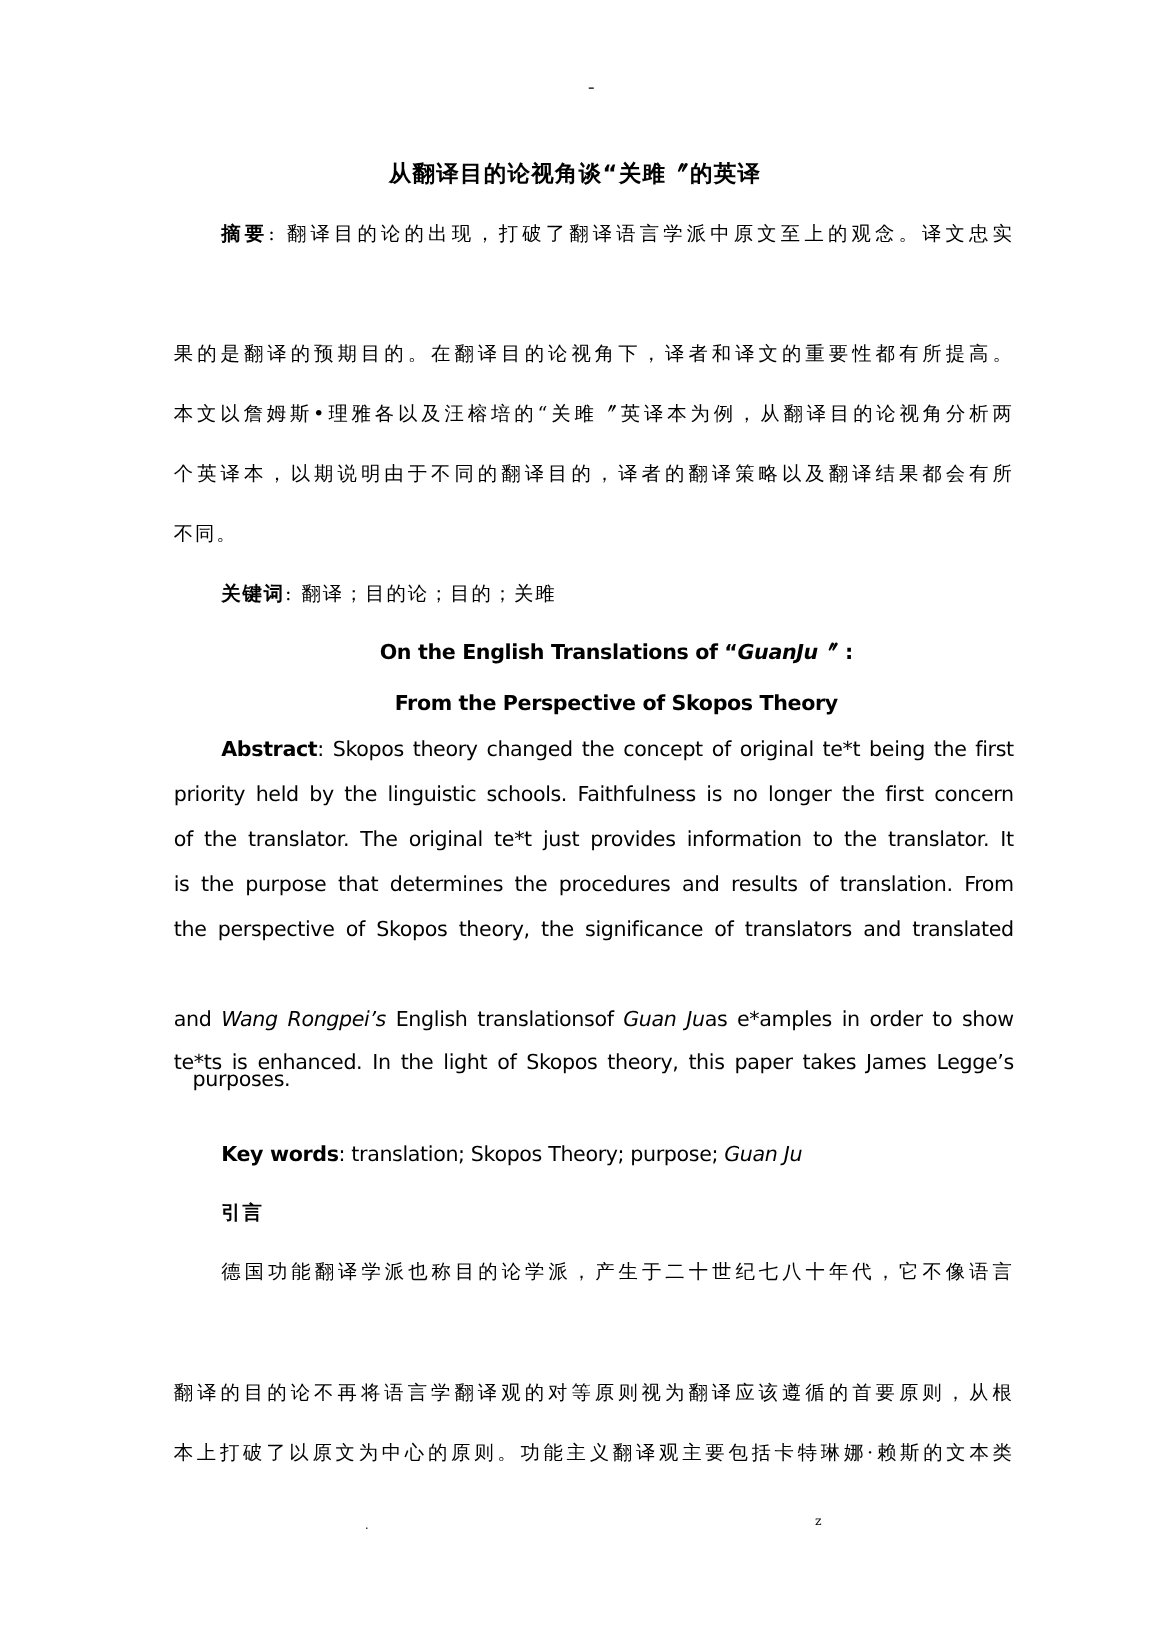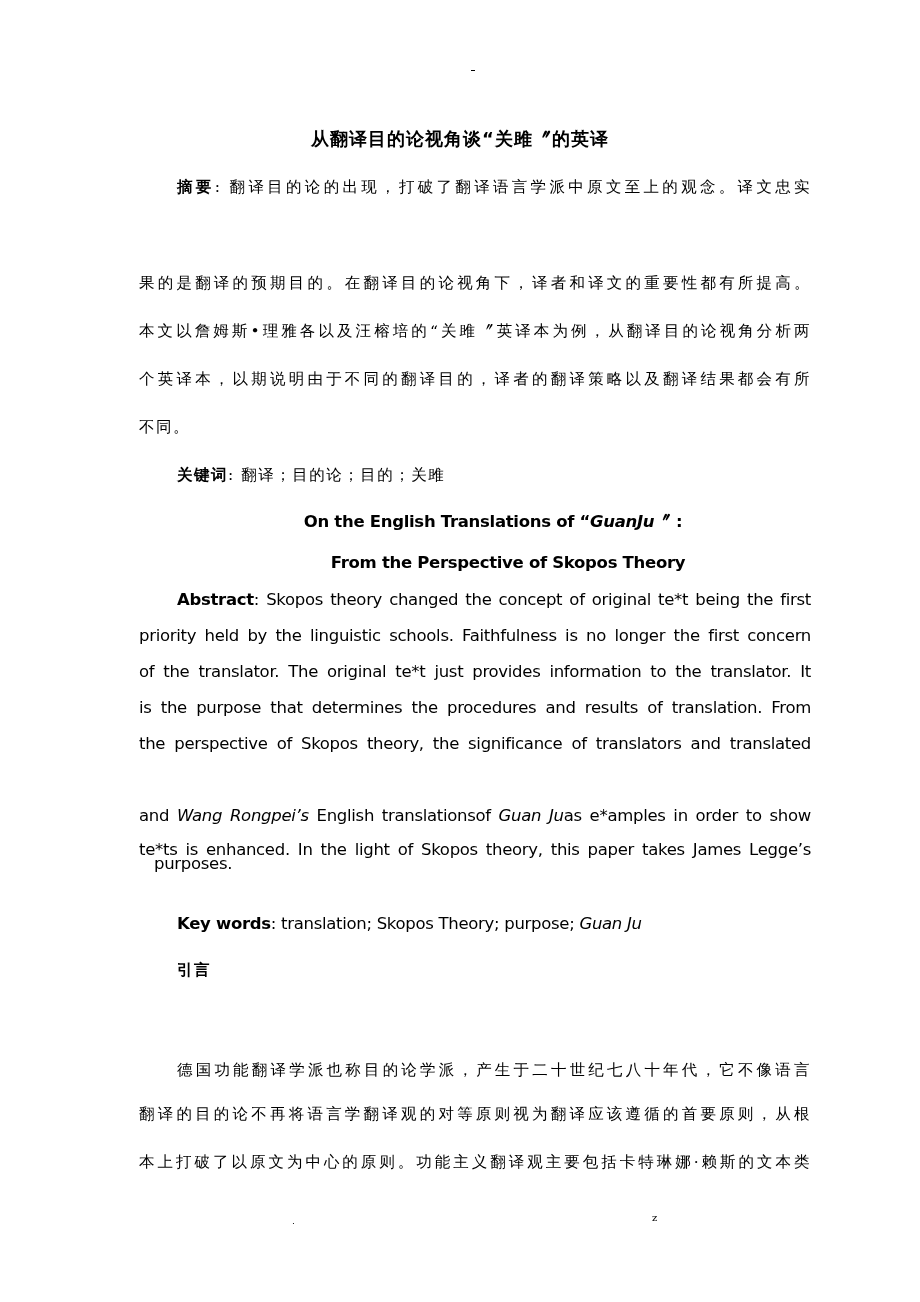--- a/index.html
+++ b/index.html
@@ -29,34 +29,34 @@
 
   <div class="line cn just indent" style="top:177px;"><b>摘要</b><span>: </span><span>翻译目的论的出现，打破了翻译语言学派中原文至上的观念。译文忠实</span></div>
   <div class="line cn just" style="top:273px;">果的是翻译的预期目的。在翻译目的论视角下，译者和译文的重要性都有所提高。</div>
   <div class="line cn just" style="top:369px;">个英译本，以期说明由于不同的翻译目的，译者的翻译策略以及翻译结果都会有所</div>
   <div class="line cn just" style="top:321px;">本文以詹姆斯•理雅各以及汪榕培的“关雎〞英译本为例，从翻译目的论视角分析两</div>
   <div class="line cn" style="top:417px;">不同。</div>
 
   <div class="line cn indent" style="top:465px;"><b>关键词</b><span>: </span><span>翻译；目的论；目的；关雎</span></div>
 
   <div class="line en center" style="top:512px; left:139px; width:708px; font-weight:bold; font-size:16.5px;"><span>On the English Translations of “</span><i>GuanJu</i><span>〞 :</span></div>
-  <div class="line en center" style="top:553px; left:154px; width:708px; font-weight:bold; font-size:16.5px;">From the Perspective of Skopos Theory</div>
+  <div class="line en center" style="top:553px; left:139px; width:708px; font-weight:bold; font-size:16.5px;">From the Perspective of Skopos Theory</div>
 
   <div class="line en just indent" style="top:590px;"><b>Abstract</b><span>: </span><span>Skopos theory changed the concept of original te*t being the first</span></div>
   <div class="line en just" style="top:626px;">priority held by the linguistic schools. Faithfulness is no longer the first concern</div>
   <div class="line en just" style="top:662px;">of the translator. The original te*t just provides information to the translator. It</div>
   <div class="line en just" style="top:698px;">is the purpose that determines the procedures and results of translation. From</div>
   <div class="line en just" style="top:734px;">the perspective of Skopos theory, the significance of translators and translated</div>
   <div class="line en just" style="top:804px;margin-top:36px;">te*ts is enhanced. In the light of Skopos theory, this paper takes James Legge’s</div>
   <div class="line en just" style="top:806px;"><span>and </span><i>Wang Rongpei’s</i><span> English translationsof </span><i>Guan Ju</i><span>as e*amples in order to show</span></div>
   <div class="line en" style="top:854px;margin-left:15px;">purposes.</div>
 
   <div class="line en indent" style="top:914px;"><b>Key words</b><span>: </span><span>translation; Skopos Theory; purpose; </span><i>Guan Ju</i></div>
 
   <div class="line cn indent" style="top:960px; font-weight:bold;">引言</div>
-  <div class="line cn just indent" style="top:1060px;">德国功能翻译学派也称目的论学派，产生于二十世纪七八十年代，它不像语言</div>
+  <div class="line cn just indent" style="top:1008px;font-family:Liberation Mono, monospace;">德国功能翻译学派也称目的论学派，产生于二十世纪七八十年代，它不像语言</div>
   <div class="line cn just" style="top:1104px;">翻译的目的论不再将语言学翻译观的对等原则视为翻译应该遵循的首要原则，从根</div>
   <div class="line cn just" style="top:1152px;">本上打破了以原文为中心的原则。功能主义翻译观主要包括卡特琳娜·赖斯的文本类</div>
 
   <div class="footer-dot">.</div>
   <div class="footer-z">z</div>
 
 </div>
 
 </body></html>

